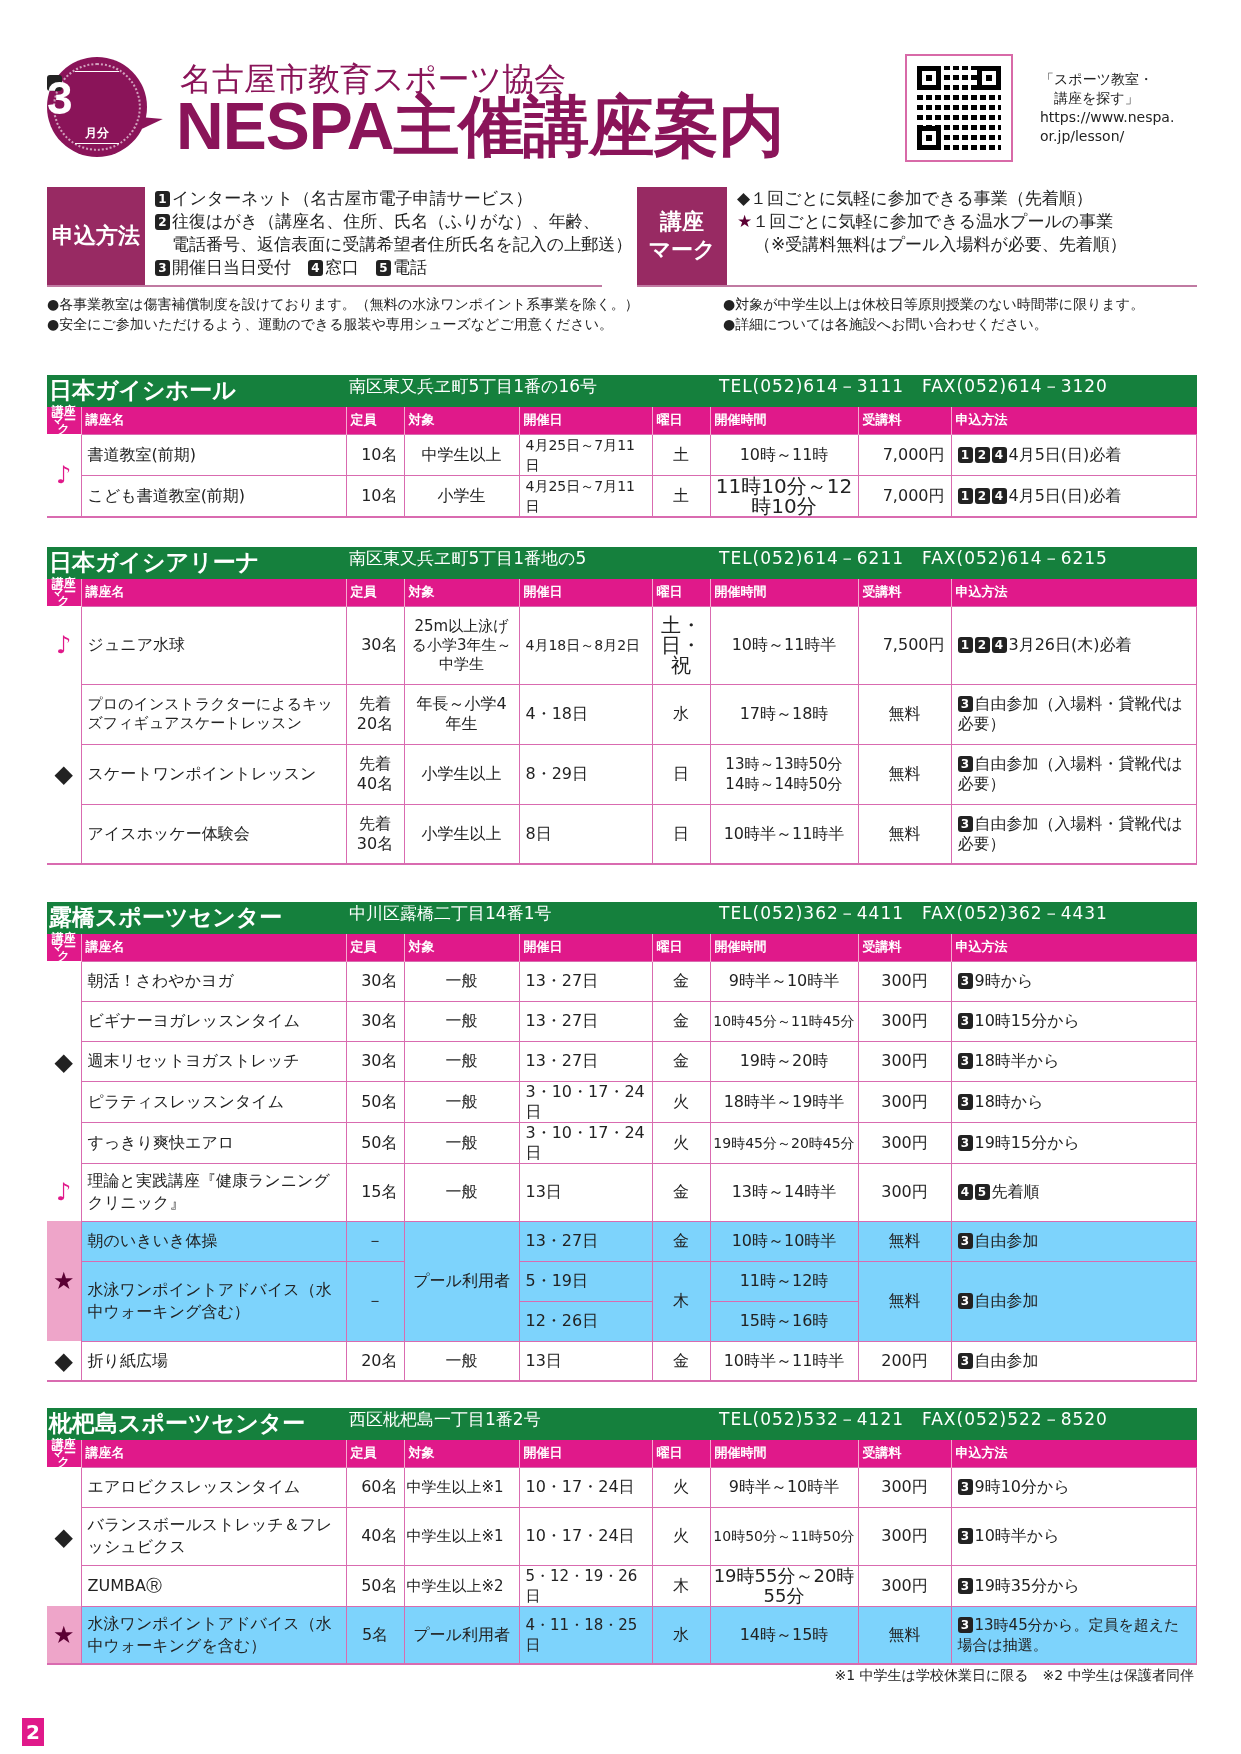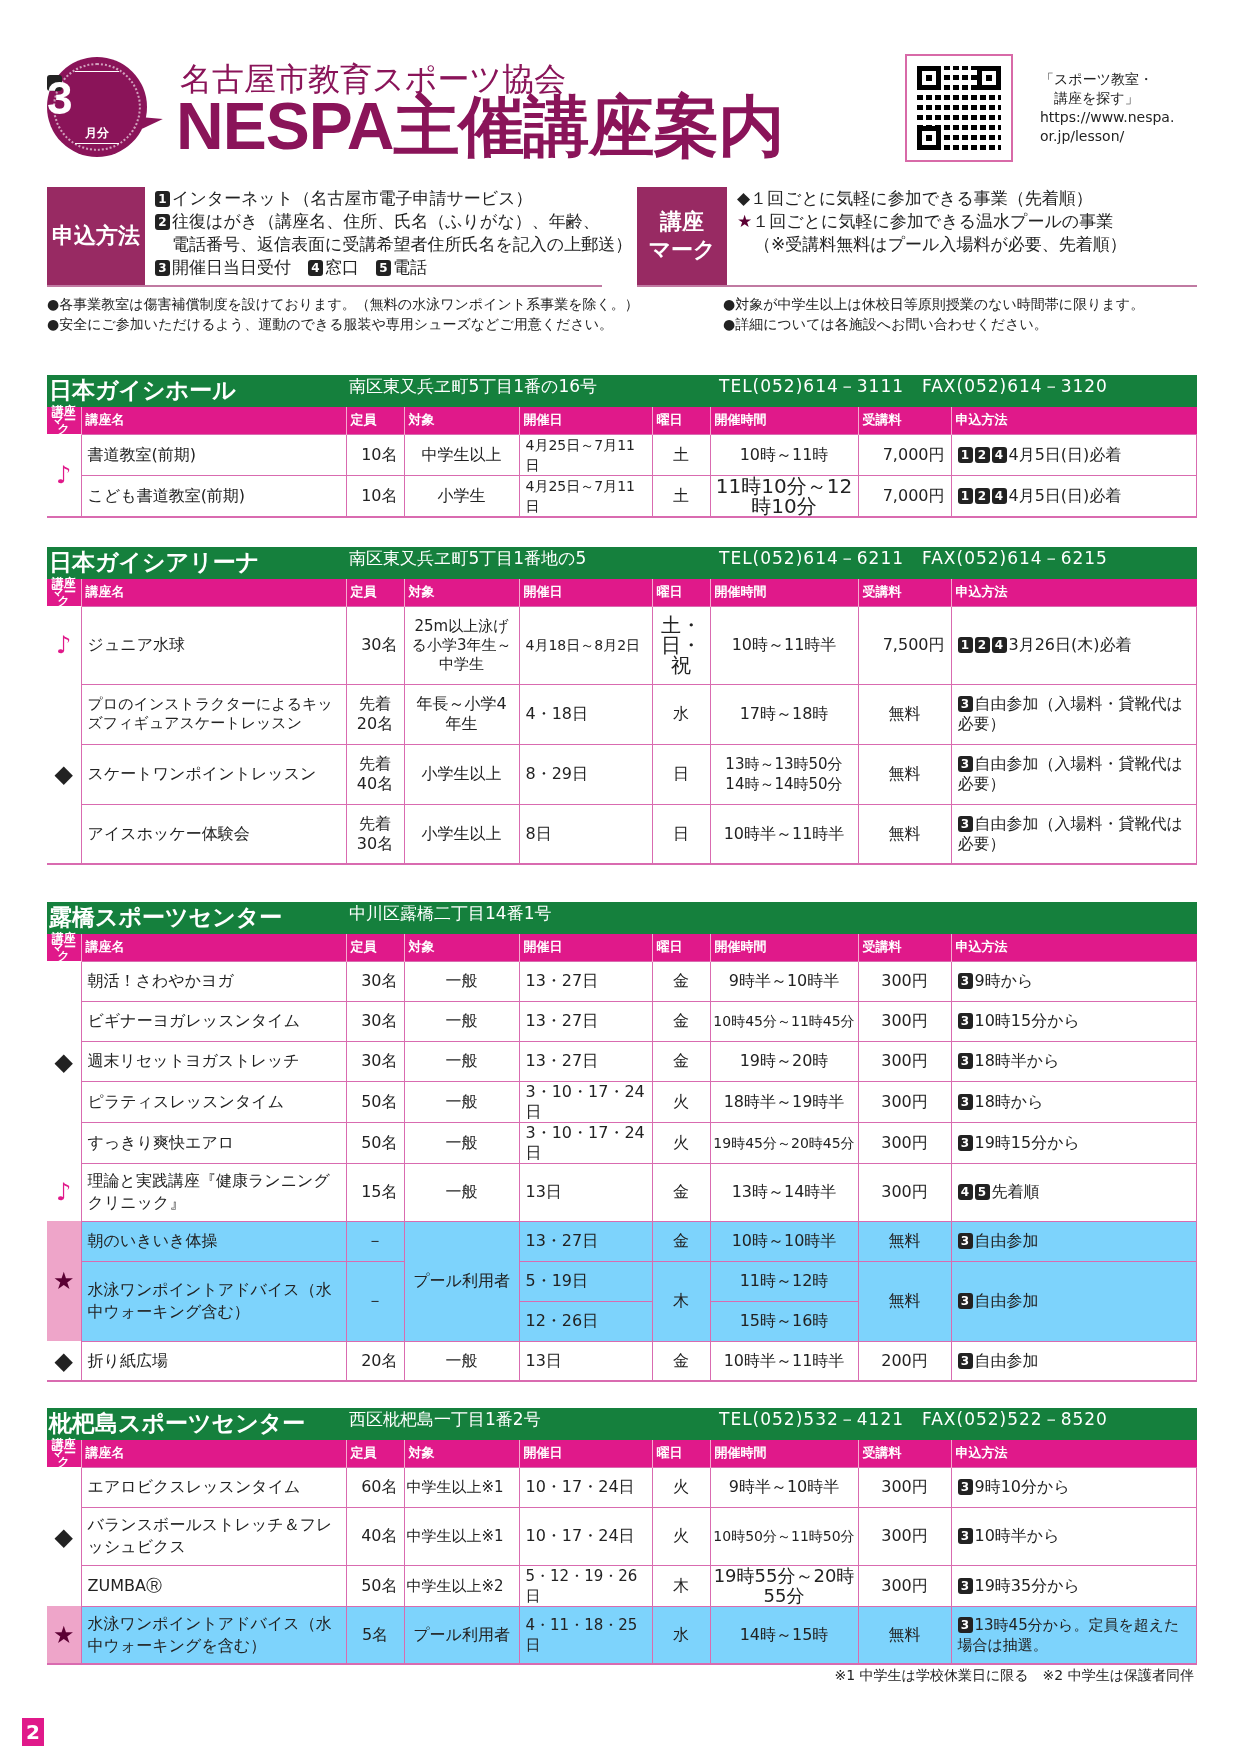--- a/index.html
+++ b/index.html
@@ -236,20 +236,21 @@
       <td><span class="num">3</span><span>自由参加（入場料・貸靴代は必要）</span></td>
     </tr>
   </tbody>
     </table>
 </div>
 
 <div class="fac" style="top:902px">
   <div class="fhead">
     <span class="fname">露橋スポーツセンター</span>
     <span class="faddr">中川区露橋二丁目14番1号</span>
+    <span class="ftel">TEL(052)362－4411　FAX(052)362－4431</span>
   </div>
   <table class="bottom-line">
     <colgroup>
         <col style="width:34px">
         <col style="width:265px">
         <col style="width:58px">
         <col style="width:115px">
         <col style="width:133px">
         <col style="width:58px">
         <col style="width:148px">

